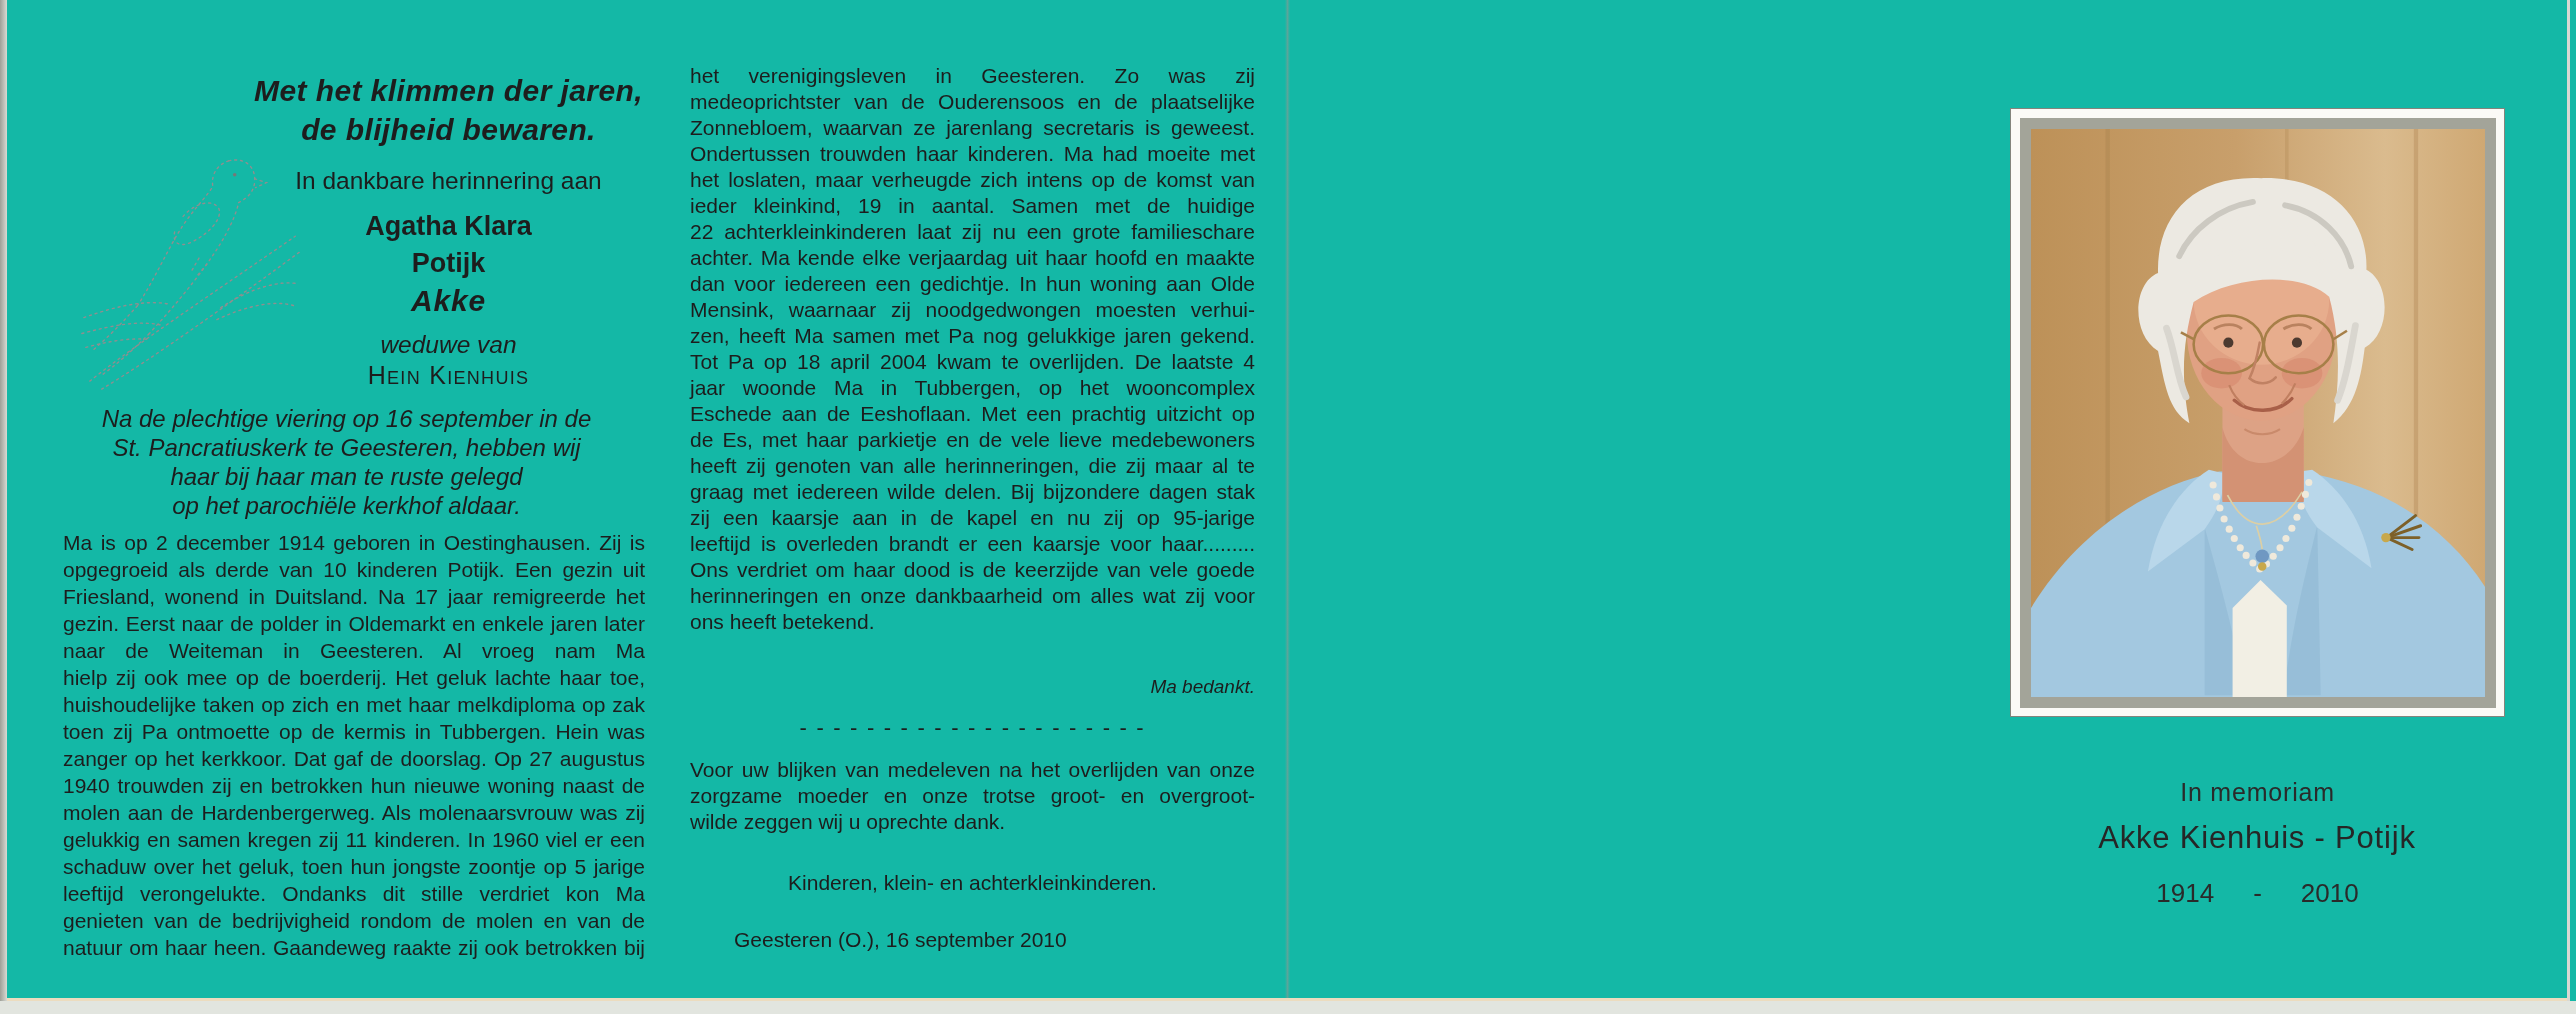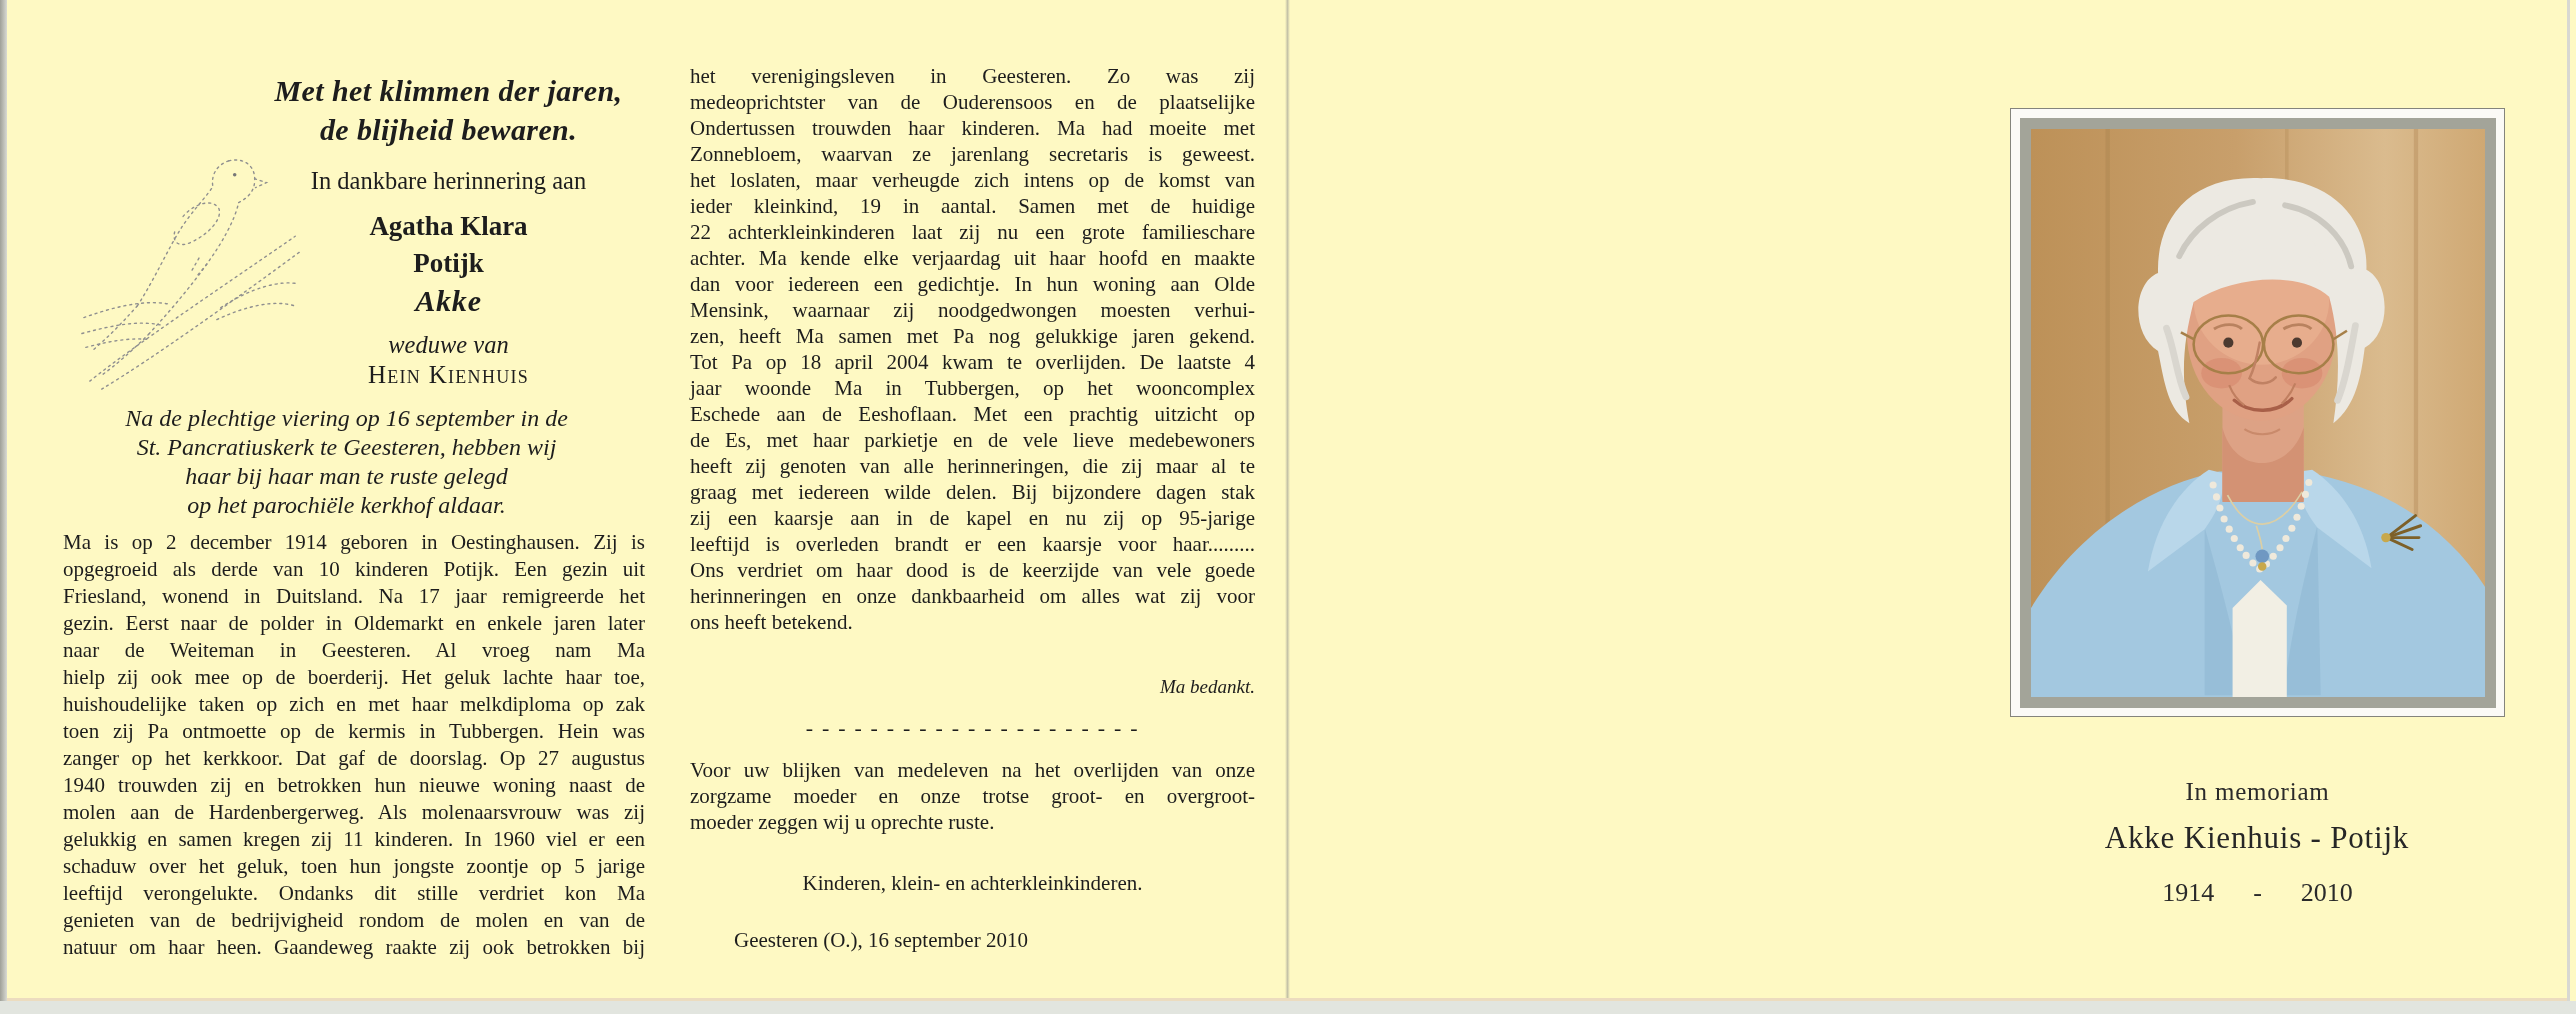--- a/index.html
+++ b/index.html
@@ -1,17 +1,17 @@
 <!DOCTYPE html>
 <html style="font-size:13.5px"><head>
 <meta charset="utf-8">
 <style>
   html,body{margin:0;padding:0;background:#ffffff;}
-  #scan{position:relative;width:2576px;height:1015px;background:#fef9c3;overflow:hidden;
-        font-family:Liberation Serif, serif;color:#1d1d1d;}
+  #scan{position:relative;width:2576px;height:1015px;background:#14b8a6;overflow:hidden;
+        font-family:Liberation Sans, sans-serif;color:#1d1d1d;}
   
   .edge-left{position:absolute;left:0;top:0;width:6.8px;height:1015px;
              background:linear-gradient(to right,#9fa098,#d9dad3);}
   .edge-bottom{position:absolute;left:0;top:1001px;width:2576px;height:13.5px;background:#e2e5df;}
   .edge-bottom-line{position:absolute;left:6.8px;top:998px;width:2560px;height:3.4px;background:#ecdcbf;}
   .fold{position:absolute;left:1285px;top:0;width:5px;height:1001px;
         background:linear-gradient(to right,rgba(160,160,155,0),rgba(150,150,145,.55),rgba(160,160,155,0));}
   .edge-right{position:absolute;left:2567px;top:0;width:2.5px;height:1001px;background:#d8d8d2;}
 
   
@@ -126,22 +126,22 @@
         <div class="tline">leeftijd verongelukte. Ondanks dit stille verdriet kon Ma</div>
         <div class="tline">genieten van de bedrijvigheid rondom de molen en van de</div>
         <div class="tline">natuur om haar heen. Gaandeweg raakte zij ook betrokken bij</div>
       </div>
   </div>
 
   <div>
     <div class="body-mid">
         <div class="tline">het verenigingsleven in Geesteren. Zo was zij</div>
         <div class="tline">medeoprichtster van de Ouderensoos en de plaatselijke</div>
+        <div class="tline">Zonnebloem, waarvan ze jarenlang secretaris is geweest.</div>
         <div class="tline">Ondertussen trouwden haar kinderen. Ma had moeite met</div>
-        <div class="tline">Zonnebloem, waarvan ze jarenlang secretaris is geweest.</div>
         <div class="tline">het loslaten, maar verheugde zich intens op de komst van</div>
         <div class="tline">ieder kleinkind, 19 in aantal. Samen met de huidige</div>
         <div class="tline">22 achterkleinkinderen laat zij nu een grote familieschare</div>
         <div class="tline">achter. Ma kende elke verjaardag uit haar hoofd en maakte</div>
         <div class="tline">dan voor iedereen een gedichtje. In hun woning aan Olde</div>
         <div class="tline">Mensink, waarnaar zij noodgedwongen moesten verhui-</div>
         <div class="tline">zen, heeft Ma samen met Pa nog gelukkige jaren gekend.</div>
         <div class="tline">Tot Pa op 18 april 2004 kwam te overlijden. De laatste 4</div>
         <div class="tline">jaar woonde Ma in Tubbergen, op het wooncomplex</div>
         <div class="tline">Eschede aan de Eeshoflaan. Met een prachtig uitzicht op</div>
@@ -152,21 +152,21 @@
         <div class="tline">leeftijd is overleden brandt er een kaarsje voor haar.........</div>
         <div class="tline">Ons verdriet om haar dood is de keerzijde van vele goede</div>
         <div class="tline">herinneringen en onze dankbaarheid om alles wat zij voor</div>
         <div class="tline">ons heeft betekend.</div>
       </div>
     <div class="thanks-title">Ma bedankt.</div>
     <div class="divider">- - - - - - - - - - - - - - - - - - - - -</div>
     <div class="ack">
         <div class="tline">Voor uw blijken van medeleven na het overlijden van onze</div>
         <div class="tline">zorgzame moeder en onze trotse groot- en overgroot-</div>
-        <div class="tline">moeder zeggen wij u oprechte ruste.</div>
+        <div class="tline">wilde zeggen wij u oprechte dank.</div>
       </div>
     <div class="signature">Kinderen, klein- en achterkleinkinderen.</div>
     <div class="dateline">Geesteren (O.), 16 september 2010</div>
   </div>
 
   <div>
     <div class="photo-frame">
       <div class="photo-mat">
         <svg viewBox="0 0 536 670" preserveAspectRatio="none" aria-hidden="true">
           <defs>

